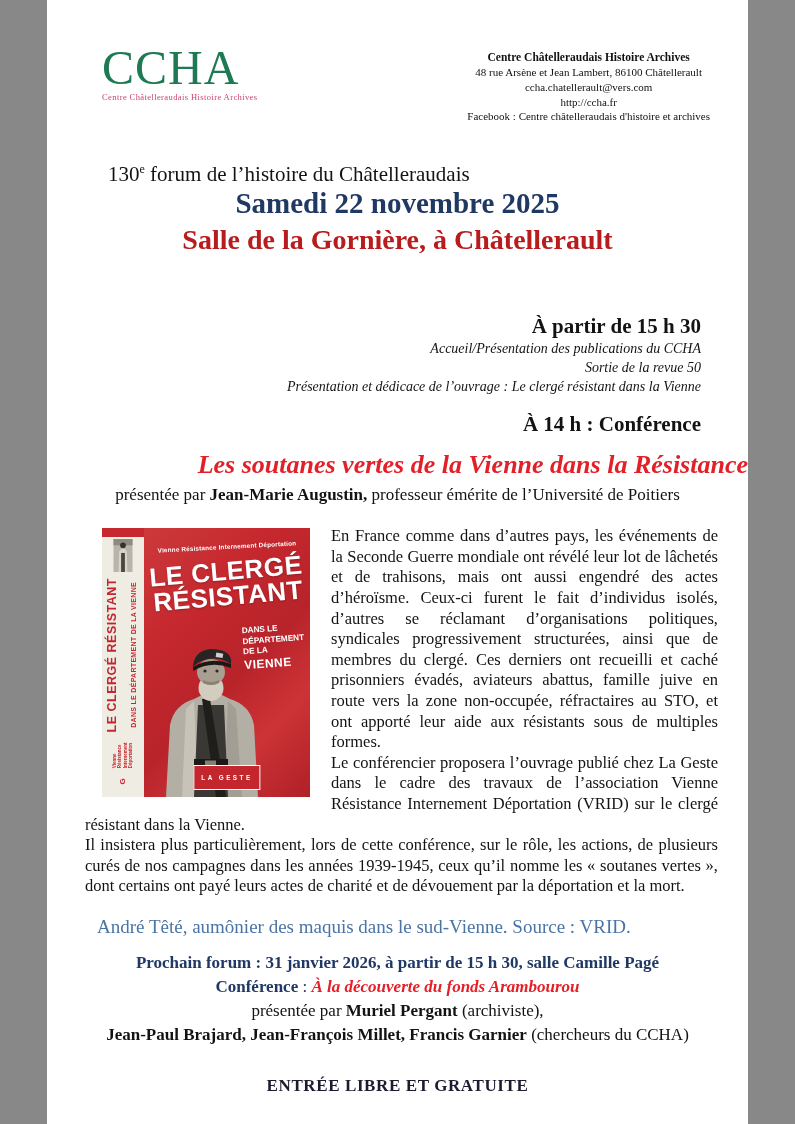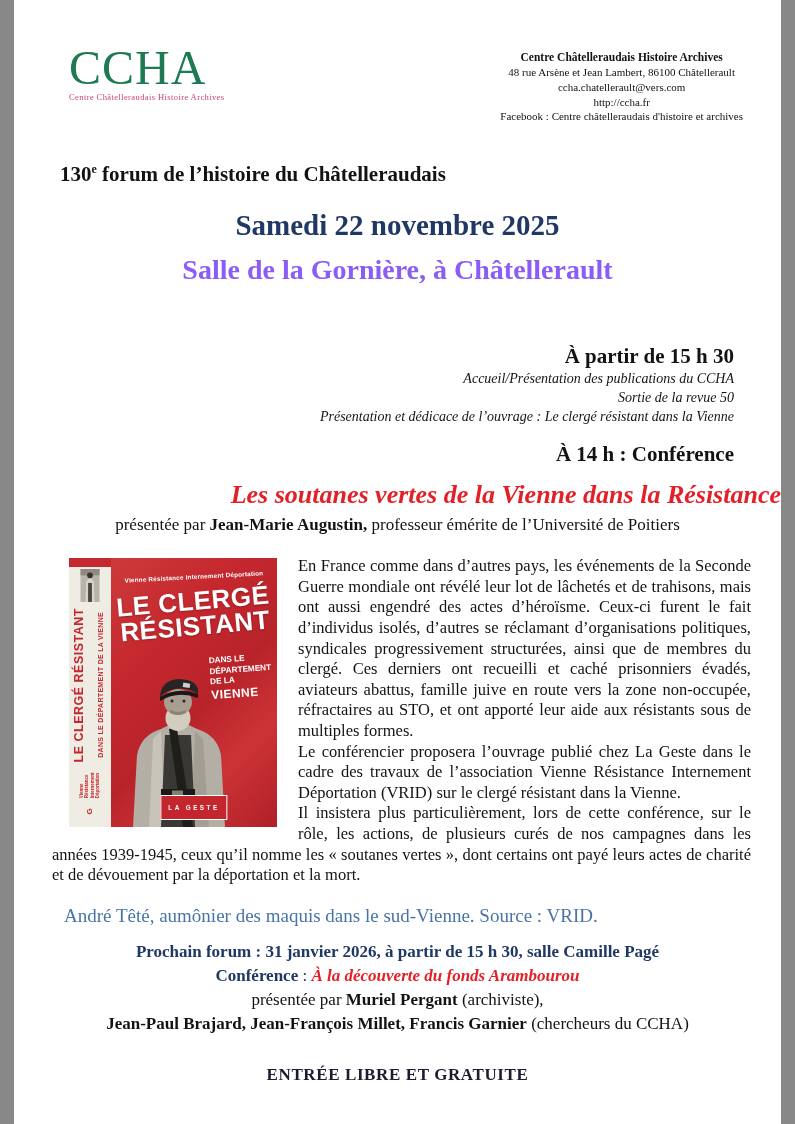--- a/index.html
+++ b/index.html
@@ -1,19 +1,19 @@
 <!DOCTYPE html>
 <html lang="fr"><head>
 <meta charset="utf-8">
 <style>
   * { margin:0; padding:0; box-sizing:border-box; }
   html,body { background:#888; }
   .page {
     position:relative;
-    width:767px; height:1124px;
+    width:701px; height:1124px;
     margin:0 auto;
     background:#ffffff;
     font-family:"Liberation Serif", serif;
     color:#131313;
     overflow:hidden;
   }
   
   .header { display:flex; justify-content:space-between; padding:46px 30px 0 55px; }
   .logo-block { text-align:left; }
   .logo-acronym {
@@ -24,24 +24,24 @@
   .logo-sub {
     font-size:8.5px; color:#c8456a; letter-spacing:0.4px; margin-top:3px;
     font-family:"Liberation Serif", serif;
   }
   .org-block {
     text-align:center; font-size:11px; line-height:1.33; color:#111;
     padding-top:4px; margin-right:8px;
   }
   .org-name { font-weight:bold; font-size:11.5px; }
   
-  .forum-title { margin:38px 0 0 46px; font-size:21px; font-weight:bold; color:#131313; }
+  .forum-title { margin:38px 0 0 61px; font-size:21px; font-weight:normal; color:#131313; }
   .forum-title sup { font-size:12px; vertical-align:super; }
-  .event-date  { margin-top:22px; text-align:center; color:#1f3864; font-size:29px; font-weight:bold; }
-  .event-venue { margin-top:12px; text-align:center; color:#8b5cf6; font-size:28px; font-weight:bold; }
+  .event-date  { text-align:center; color:#1f3864; font-size:29px; font-weight:bold; }
+  .event-venue { margin-top:4px; text-align:center; color:#b91c1c; font-size:28px; font-weight:bold; }
   
   .schedule { text-align:right; margin:58px 47px 0 0; }
   .schedule-start { font-size:21px; font-weight:bold; }
   .schedule-item  { font-size:14px; font-style:italic; line-height:1.37; }
   .schedule-conf  { font-size:21px; font-weight:bold; margin-top:16px; }
   
   .conf-title {
     margin-top:13px; text-align:right;
     color:#e32028; font-size:26px; font-weight:bold; font-style:italic;
   }

